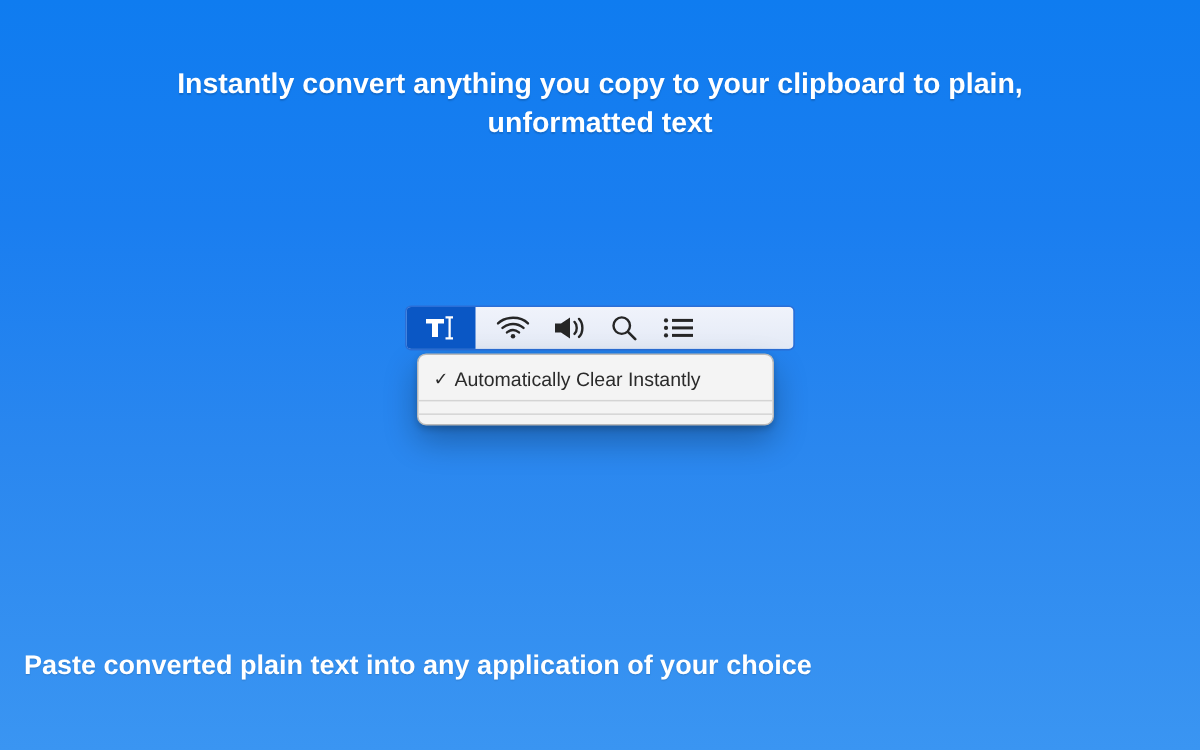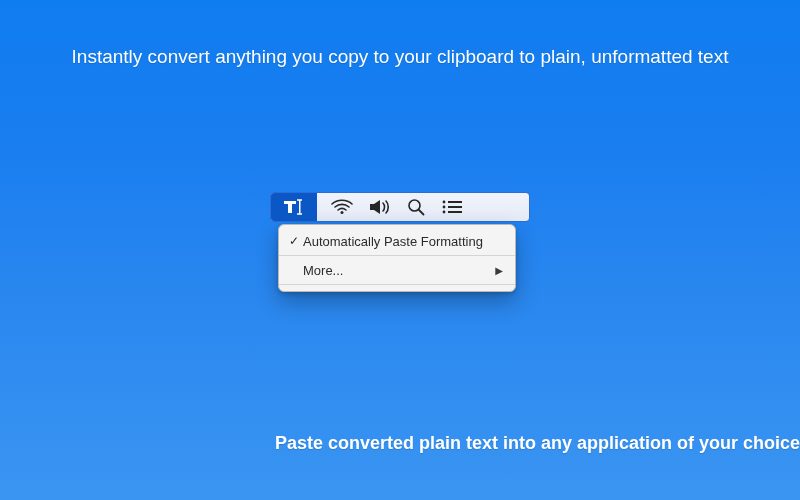--- a/index.html
+++ b/index.html
@@ -9,30 +9,30 @@
     font-family: -apple-system, "Helvetica Neue", Helvetica, Arial, sans-serif;
     color: #fff;
     position: relative;
   }
   .headline {
     position: absolute;
     top: 44px;
     left: 0; right: 0;
     text-align: center;
     font-size: 19px;
-    font-weight: 400;
+    font-weight: 700;
     line-height: 1.35;
     text-shadow: 0 1px 1px rgba(0,0,0,0.15);
     padding: 0 70px;
   }
   .footline {
     position: absolute;
     bottom: 46px;
-    left: 0; right: 0;
-    text-align: right;
+    left: 16px; right: 0;
+    text-align: left;
     font-size: 18px;
     font-weight: 600;
     text-shadow: 0 1px 1px rgba(0,0,0,0.15);
   }
   .stage {
     position: absolute;
     left: 50%; top: 50%;
     transform: translate(-50%, -58%);
     width: 260px;
   }
@@ -167,29 +167,24 @@
           <rect x="7" y="12" width="14" height="2" fill="#262626"></rect>
         </svg>
       </span>
     </div>
   </div>
 
   <div class="dropdown">
     <div class="group">
       <div class="row">
         <span class="check">✓</span>
-        <span class="label">Automatically Paste Formatting</span>
+        <span class="label">Automatically Clear Instantly</span>
       </div>
     </div>
     <div class="sep"></div>
     <div class="group">
-      <div class="row">
-        <span class="check"></span>
-        <span class="label">More...</span>
-        <span class="arrow">▶</span>
-      </div>
     </div>
     <div class="sep"></div>
   </div>
 
 </div>
 
 <div class="footline">Paste converted plain text into any application of your choice</div>
 
 </body></html>

